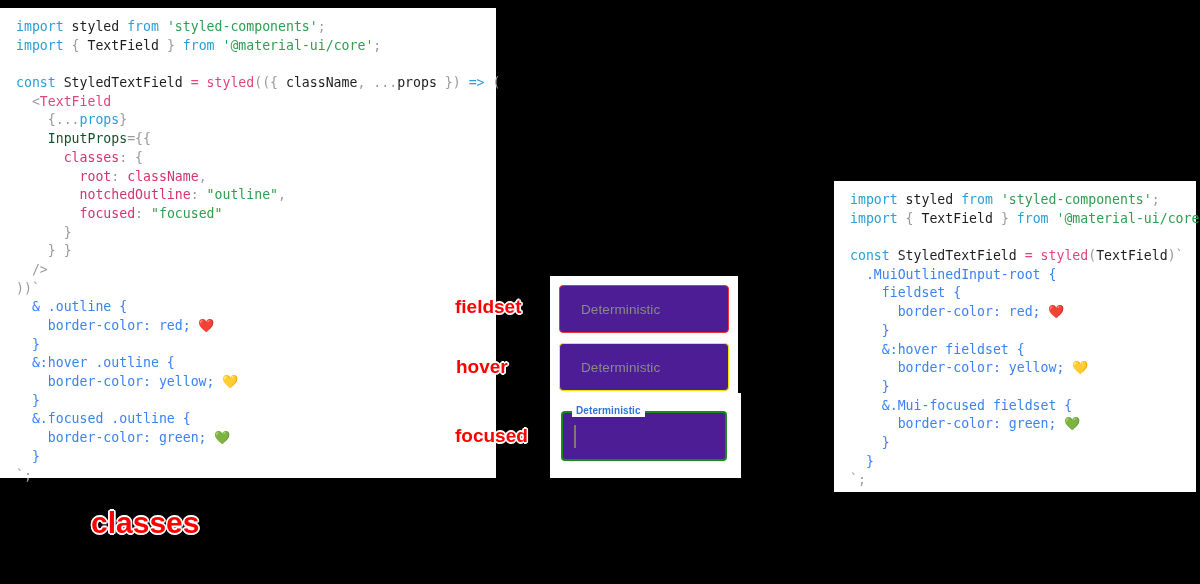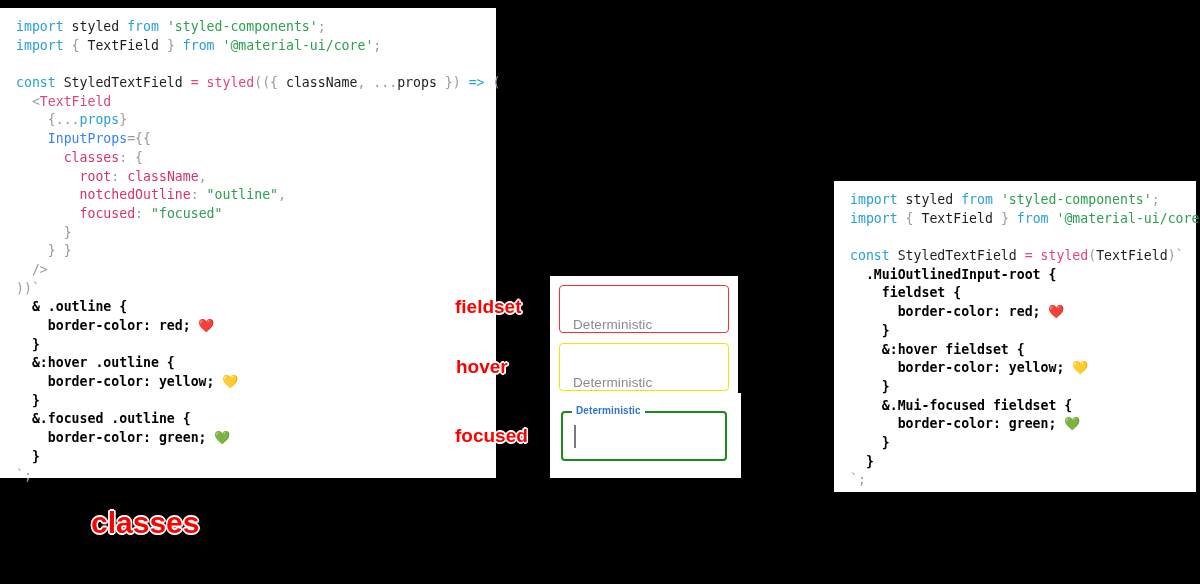--- a/index.html
+++ b/index.html
@@ -41,47 +41,48 @@
   .code-line { height: 18.7px; }
   .code-line.blank { height: 18.7px; }
 
   
   .t-kw      { color: #2a9fd6; }   
   .t-plain   { color: #1d1d1d; }
   .t-str     { color: #2e9e4f; }
   .t-punct   { color: #9a9a9a; }
   .t-fn      { color: #e0457b; }
   .t-prop    { color: #d4336f; }
-  .t-green   { color: #000000; font-weight: bold; }
+  .t-green   { color: #3b82f6; }
   .t-arrow   { color: #2a9fd6; }
   .t-tag     { color: #e0457b; }
-  .t-attr    { color: #3b82f6; }
+  .t-attr    { color: #14532d; }
   .t-var     { color: #2a9fd6; }
   .t-tick    { color: #9a9a9a; }
   .emoji     { font-family: "DejaVu Sans", sans-serif; font-size: 13px; }
 
   
   #demo-panel-top {
     position: absolute;
     left: 550px; top: 276px;
     width: 188px; height: 117px;
     background: #ffffff;
   }
   #demo-panel-bottom {
     position: absolute;
     left: 550px; top: 393px;
     width: 191px; height: 85px;
     background: #ffffff;
   }
   .textfield {
     position: absolute;
-    background: #ffffff;
+    background: #4c1d95;
     border-radius: 4px;
     display: flex;
-    align-items: flex-end;
+    align-items: center;
+    padding-left: 8px;
   }
   .tf-label {
     font-family: "Liberation Sans", sans-serif;
     font-size: 13.5px;
     color: #8a8a8a;
     padding-left: 13px;
     letter-spacing: 0.1px;
   }
   #tf-default {
     left: 559px; top: 285px;

